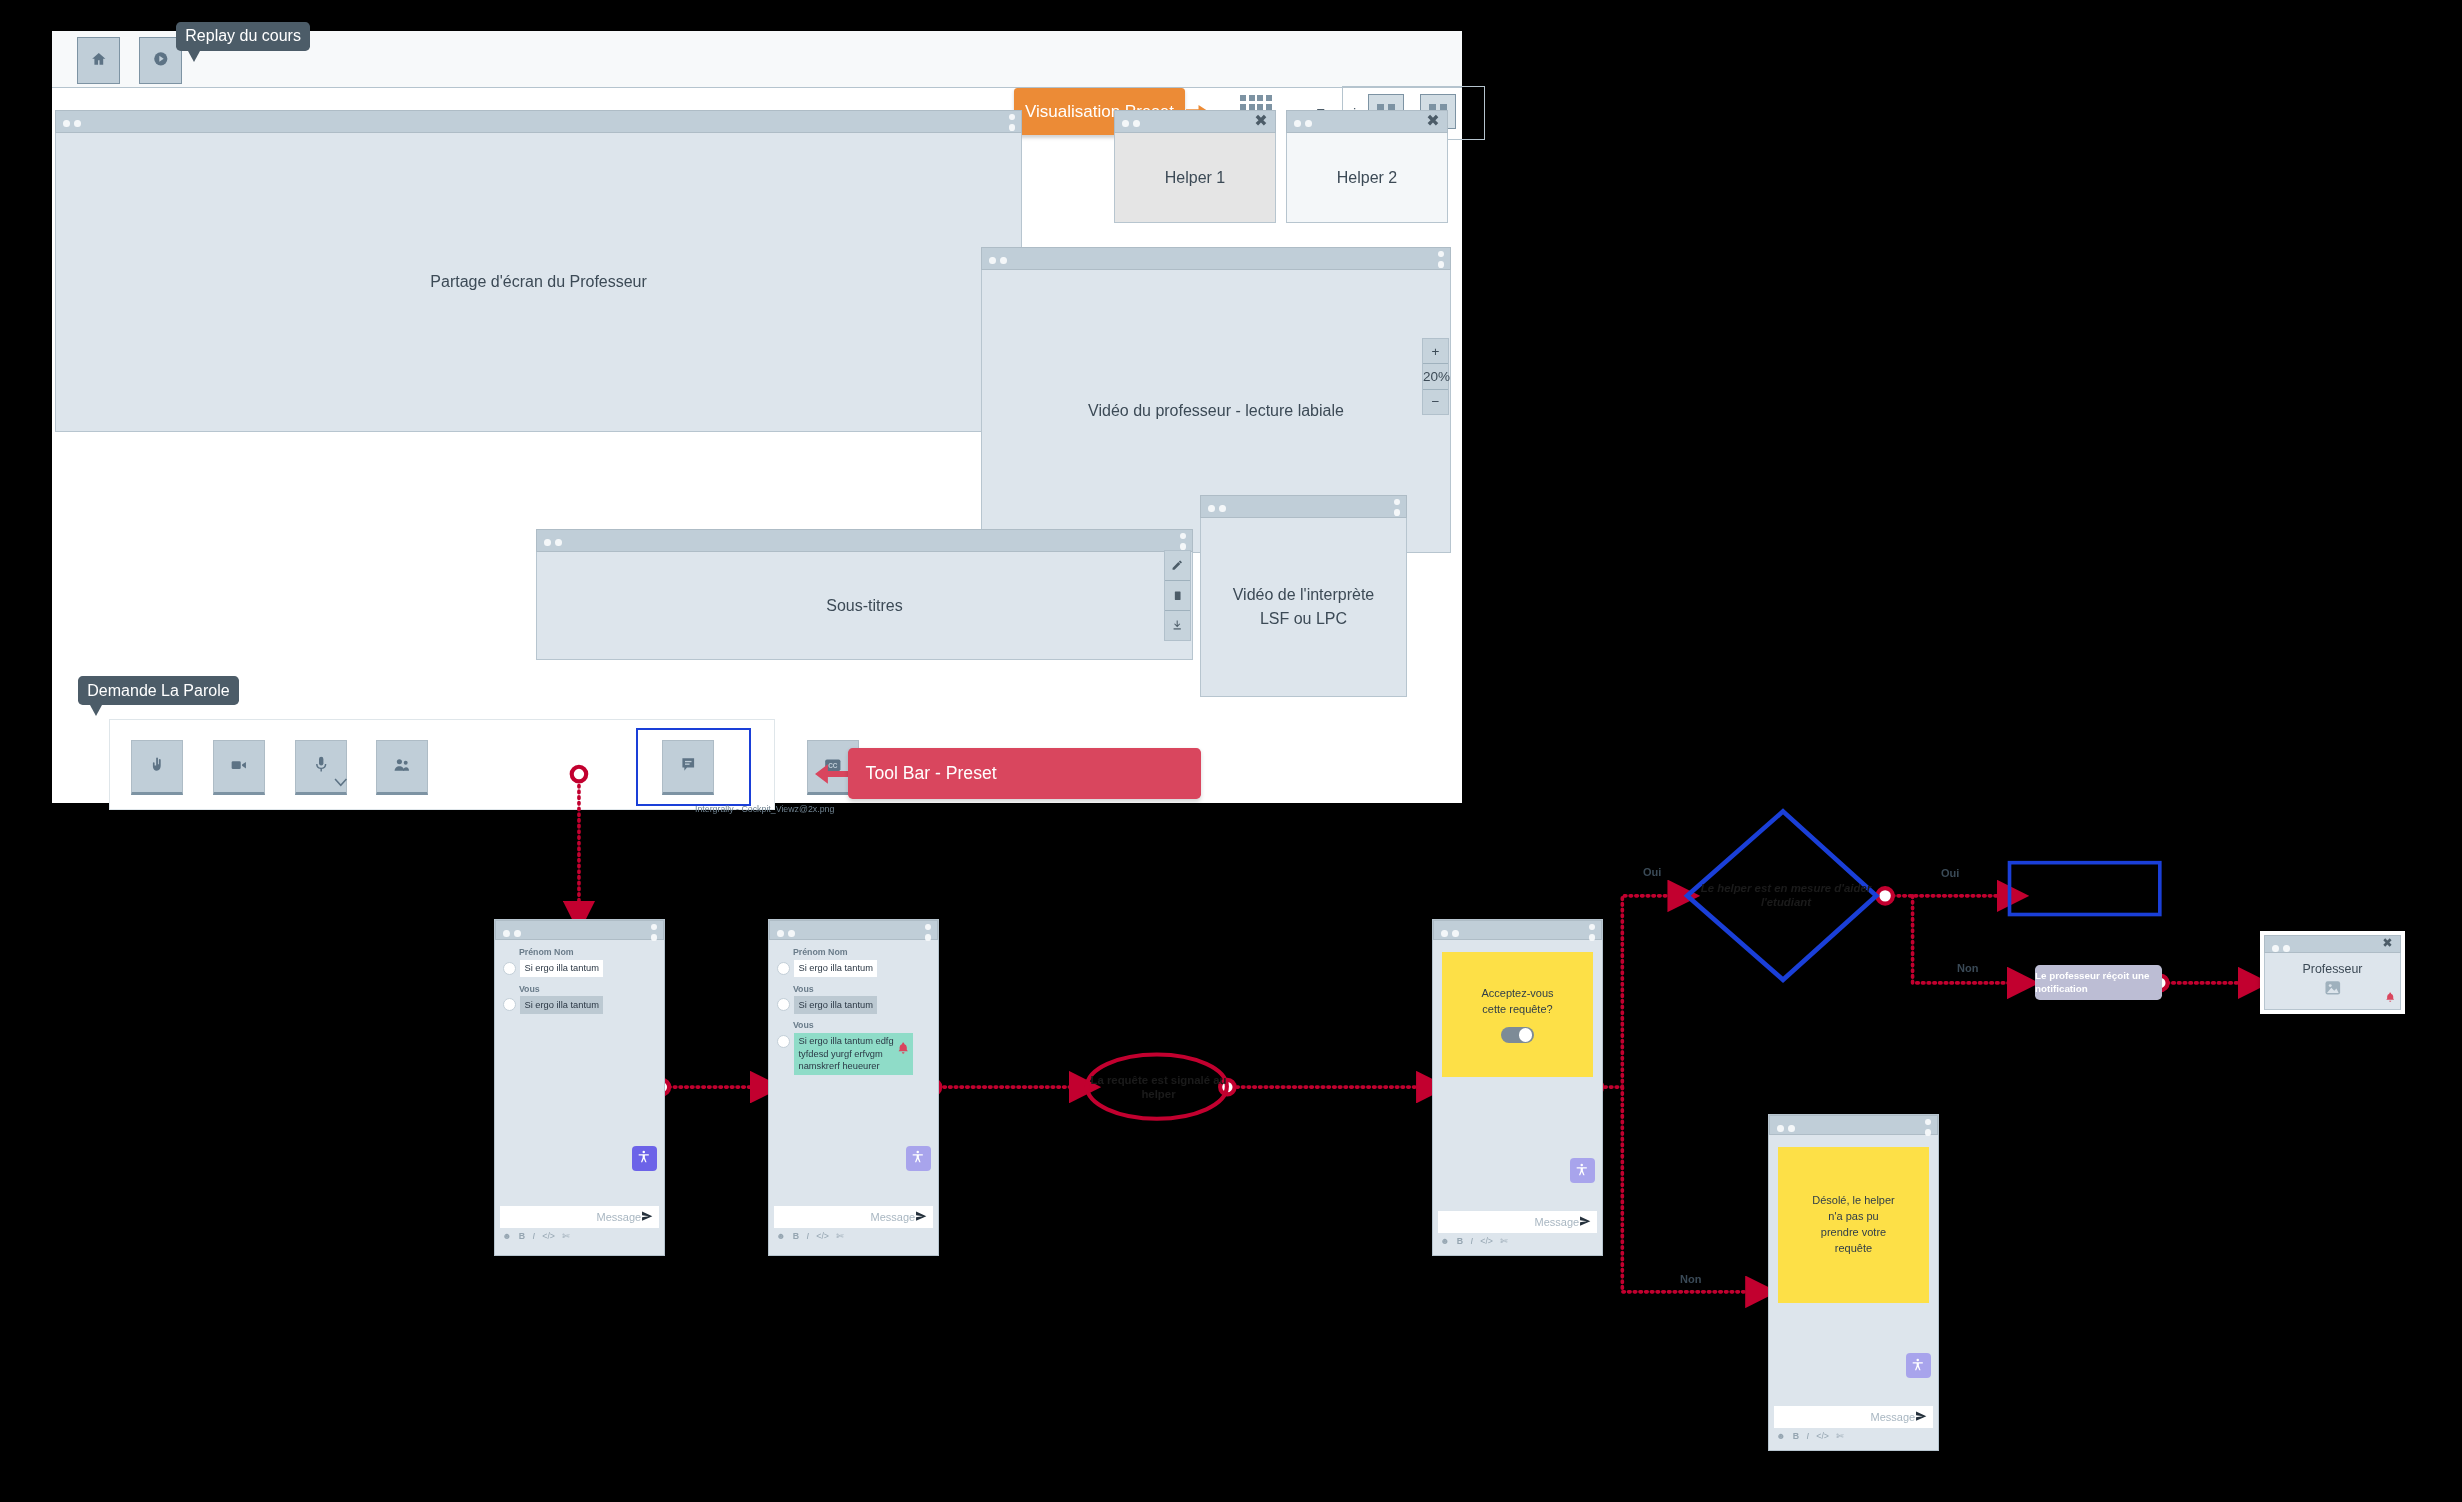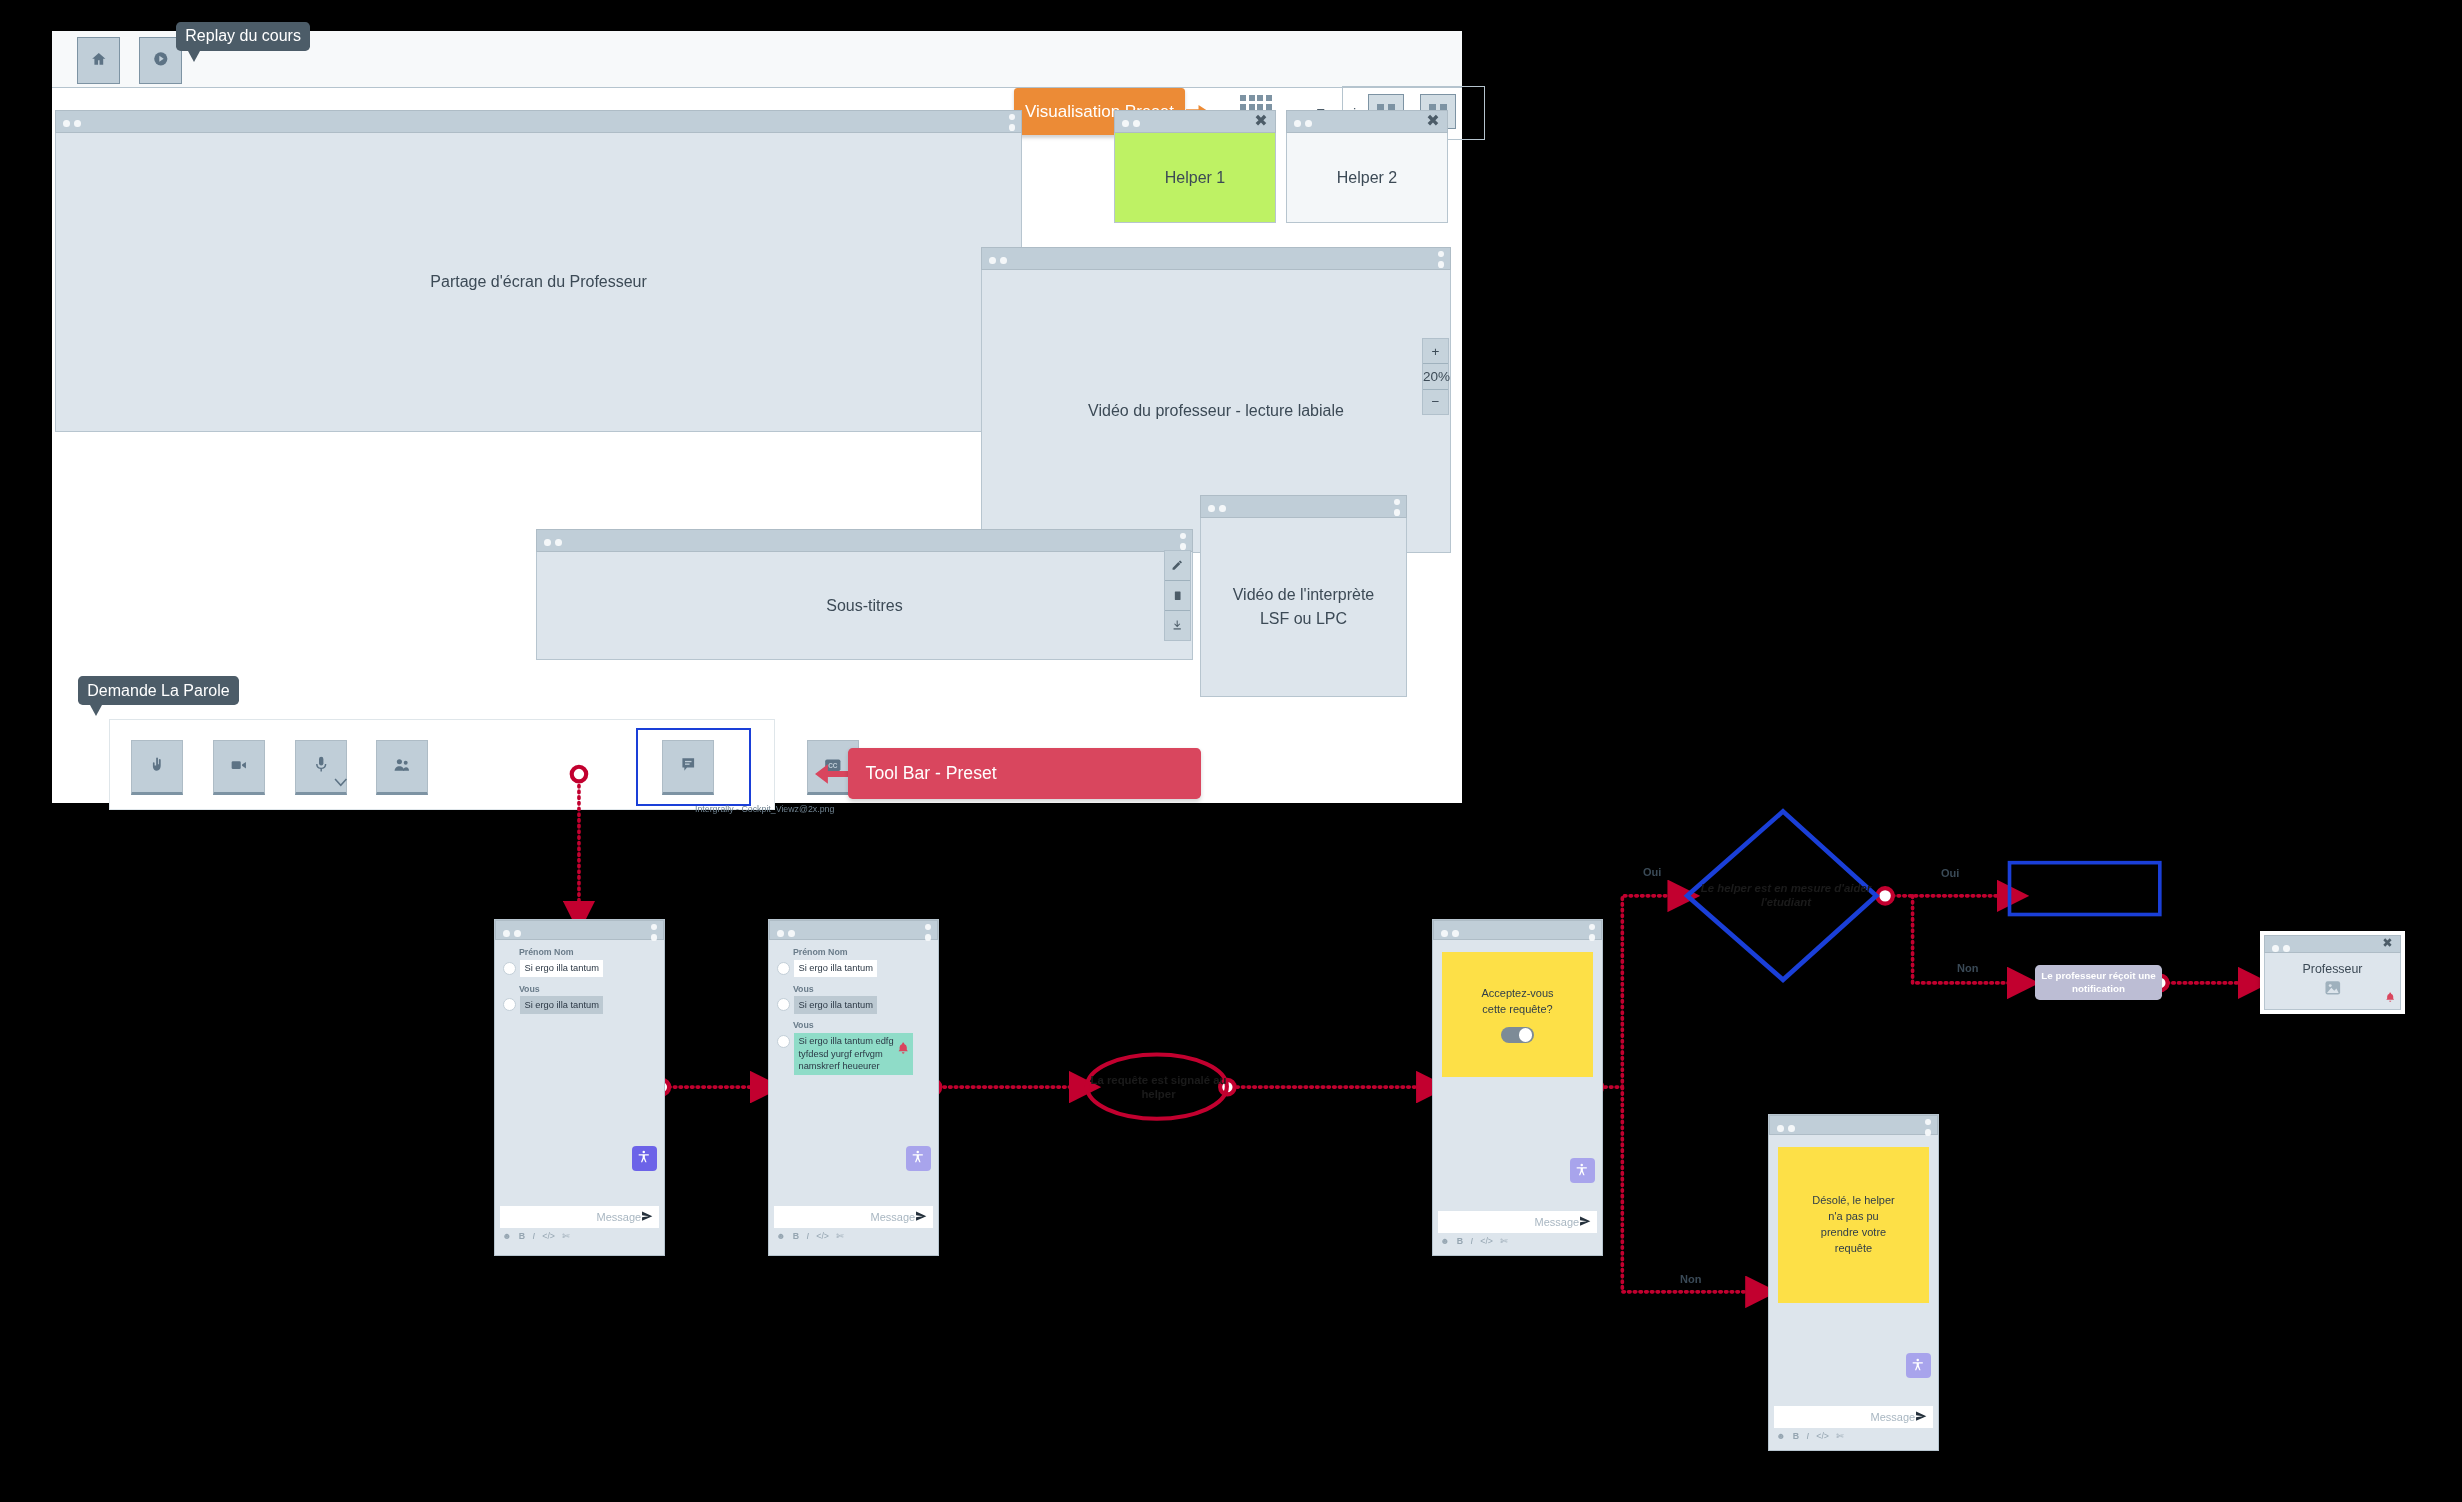--- a/index.html
+++ b/index.html
@@ -96,21 +96,21 @@
           justify-content:center;color:#2f3d49;font-size:11px;line-height:1.45;text-align:left;}
   .toggle{width:33px;height:16.6px;border-radius:8.3px;background:#7d8b97;position:relative;margin-top:9.3px;}
   .toggle i{position:absolute;right:1.6px;top:1.6px;width:13.5px;height:13.5px;border-radius:50%;background:#fff;}
 
   
   #flow{position:absolute;left:0;top:0;width:2462px;height:1503px;pointer-events:none;}
   .flowlabel{position:absolute;font-size:11px;color:#3a4a57;font-weight:bold;}
   .flowtext{position:absolute;font-size:11.4px;color:#1b1b1b;font-weight:bold;text-align:center;line-height:1.25;}
   #notifBox{position:absolute;left:2035px;top:965px;width:127px;height:35px;background:#bcbdd4;
             border-radius:4.7px;color:#fff;font-size:9.8px;font-weight:bold;display:flex;
-            align-items:center;justify-content:center;text-align:center;line-height:1.25;}
+            align-items:center;justify-content:center;line-height:1.25;}
   #profWin{position:absolute;left:2260px;top:931px;width:145px;height:83px;background:#fff;padding:4.1px;
            box-sizing:border-box;box-shadow:0 1.6px 4.1px rgba(0,0,0,.25);}
 </style>
 </head>
 <body>
 
 <div class="abs" id="cockpit">
 
   <div id="topbar">
     <div class="tb-btn" style="left:25px;top:5.7px;">
@@ -180,21 +180,21 @@
         </span>
     </div>
     <div class="pbody" style="height:299px;">Partage d'écran du Professeur</div>
   </div>
 
   <div class="panel" style="left:1062px;top:79px;width:162px;height:113px;">
     <div class="ptitle">
       <span class="dots"><b></b><b></b></span>
       <span class="xmark">✖</span>
     </div>
-    <div class="pbody" style="height:90px;background:#bef264;">Helper 1</div>
+    <div class="pbody" style="height:90px;background:#e5e5e5;">Helper 1</div>
   </div>
 
   <div class="panel" style="left:1234px;top:79px;width:162px;height:113px;">
     <div class="ptitle">
       <span class="dots"><b></b><b></b></span>
       <span class="xmark">✖</span>
     </div>
     <div class="pbody" style="height:90px;background:#f4f7f9;">Helper 2</div>
   </div>
 

